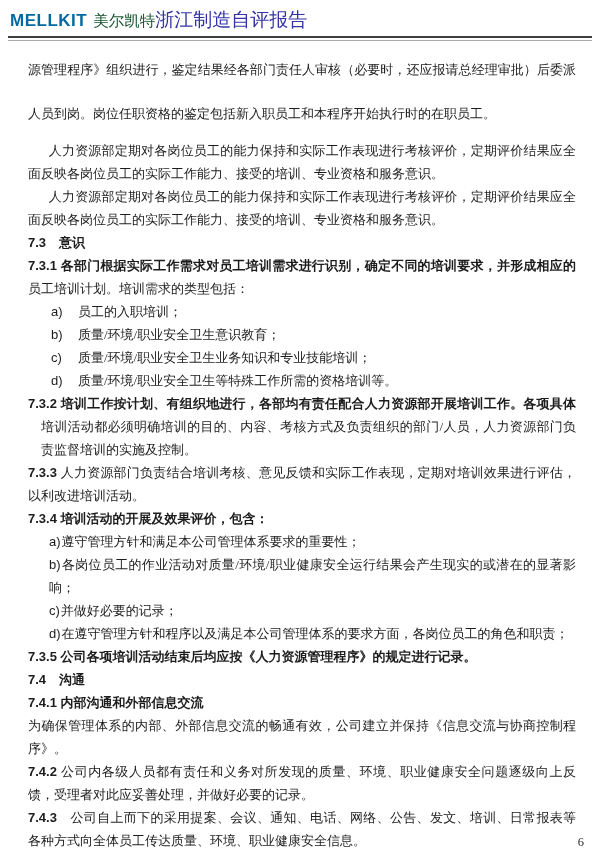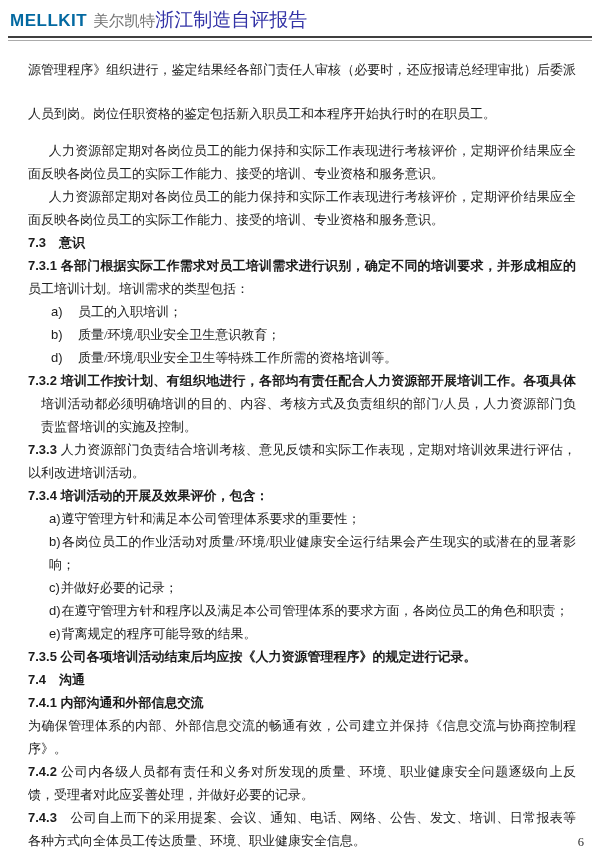--- a/index.html
+++ b/index.html
@@ -17,21 +17,21 @@
   }
   .brand{
     font-family:"Liberation Sans", sans-serif;
     font-weight:700;
     font-size:17px;
     letter-spacing:0.5px;
     color:#0369a1;
   }
   .title-dark{
     font-size:15.5px;
-    color:#737373;
+    color:#14532d;
     margin-left:6px;
   }
   .title-blue{
     font-size:19px;
     color:#3333A6;
   }
   .header-rule{
     margin:3px 8px 0 8px;
     height:2px;
     border-top:2px solid #3f3f3f;
@@ -82,29 +82,29 @@
   <div class="header-rule"></div>
 
   <div class="doc-body">
       <p class="para p-loose"><span>源管理程序》组织进行，鉴定结果经各部门责任人审核（必要时，还应报请总经理审批）后委派人员到岗。岗位任职资格的鉴定包括新入职员工和本程序开始执行时的在职员工。</span></p>
       <p class="para p-indent"><span>人力资源部定期对各岗位员工的能力保持和实际工作表现进行考核评价，定期评价结果应全面反映各岗位员工的实际工作能力、接受的培训、专业资格和服务意识。</span></p>
       <p class="para p-indent"><span>人力资源部定期对各岗位员工的能力保持和实际工作表现进行考核评价，定期评价结果应全面反映各岗位员工的实际工作能力、接受的培训、专业资格和服务意识。</span></p>
       <p class="para"><span class="b">7.3　意识</span></p>
       <p class="para"><span class="b">7.3.1 各部门根据实际工作需求对员工培训需求进行识别，确定不同的培训要求，并形成相应的</span><span>员工培训计划。培训需求的类型包括：</span></p>
       <p class="para li1"><span class="marker">a)</span><span>员工的入职培训；</span></p>
       <p class="para li1"><span class="marker">b)</span><span>质量/环境/职业安全卫生意识教育；</span></p>
+      <p class="para li1"><span class="marker">c)</span><span>质量/环境/职业安全卫生业务知识和专业技能培训；</span></p>
       <p class="para li1"><span class="marker">d)</span><span>质量/环境/职业安全卫生等特殊工作所需的资格培训等。</span></p>
       <p class="para hang"><span class="b">7.3.2 培训工作按计划、有组织地进行，各部均有责任配合人力资源部开展培训工作。各项具体</span><span>培训活动都必须明确培训的目的、内容、考核方式及负责组织的部门/人员，人力资源部门负责监督培训的实施及控制。</span></p>
       <p class="para"><span class="b">7.3.3 </span><span>人力资源部门负责结合培训考核、意见反馈和实际工作表现，定期对培训效果进行评估，以利改进培训活动。</span></p>
       <p class="para"><span class="b">7.3.4 培训活动的开展及效果评价，包含：</span></p>
       <p class="para li2"><span class="marker">a)</span><span>遵守管理方针和满足本公司管理体系要求的重要性；</span></p>
       <p class="para li2"><span class="marker">b)</span><span>各岗位员工的作业活动对质量/环境/职业健康安全运行结果会产生现实的或潜在的显著影响；</span></p>
       <p class="para li2"><span class="marker">c)</span><span>并做好必要的记录；</span></p>
       <p class="para li2"><span class="marker">d)</span><span>在遵守管理方针和程序以及满足本公司管理体系的要求方面，各岗位员工的角色和职责；</span></p>
-      <p class="para li2"><span class="marker">e)</span><span>背离规定的程序可能导致的结果。</span></p>
       <p class="para"><span class="b">7.3.5 公司各项培训活动结束后均应按《人力资源管理程序》的规定进行记录。</span></p>
       <p class="para"><span class="b">7.4　沟通</span></p>
       <p class="para"><span class="b">7.4.1 内部沟通和外部信息交流</span></p>
       <p class="para"><span>为确保管理体系的内部、外部信息交流的畅通有效，公司建立并保持《信息交流与协商控制程序》。</span></p>
       <p class="para"><span class="b">7.4.2 </span><span>公司内各级人员都有责任和义务对所发现的质量、环境、职业健康安全问题逐级向上反馈，受理者对此应妥善处理，并做好必要的记录。</span></p>
       <p class="para"><span class="b">7.4.3　</span><span>公司自上而下的采用提案、会议、通知、电话、网络、公告、发文、培训、日常报表等各种方式向全体员工传达质量、环境、职业健康安全信息。</span></p>
     </div>
 
   <div class="page-number">6</div>
 

